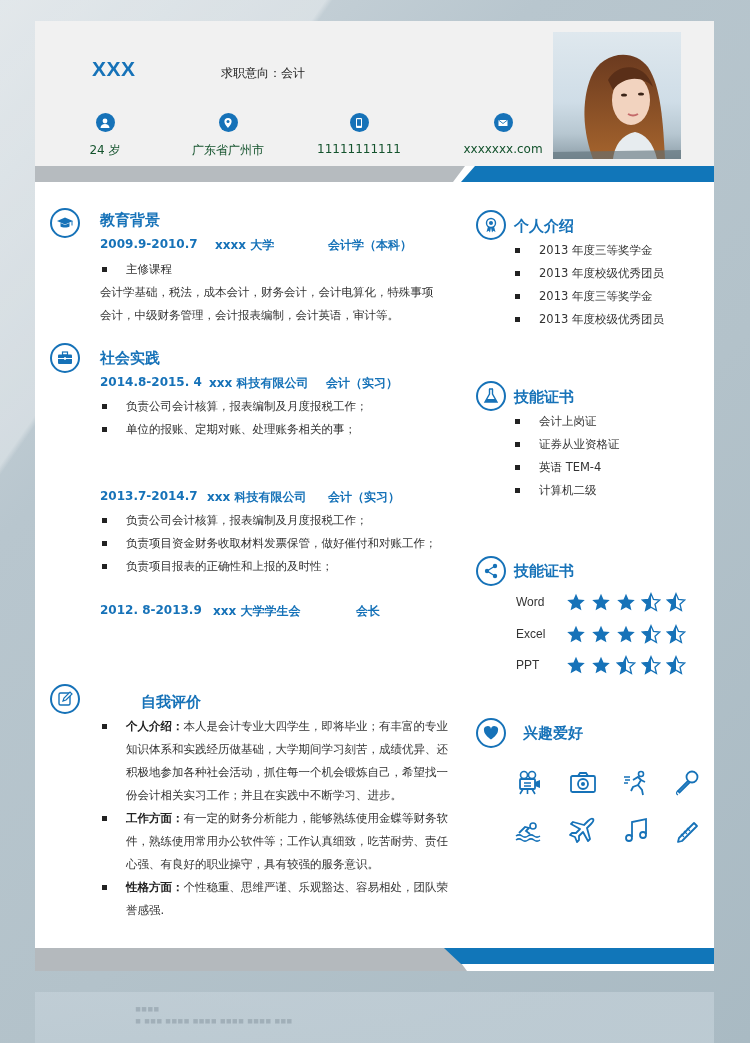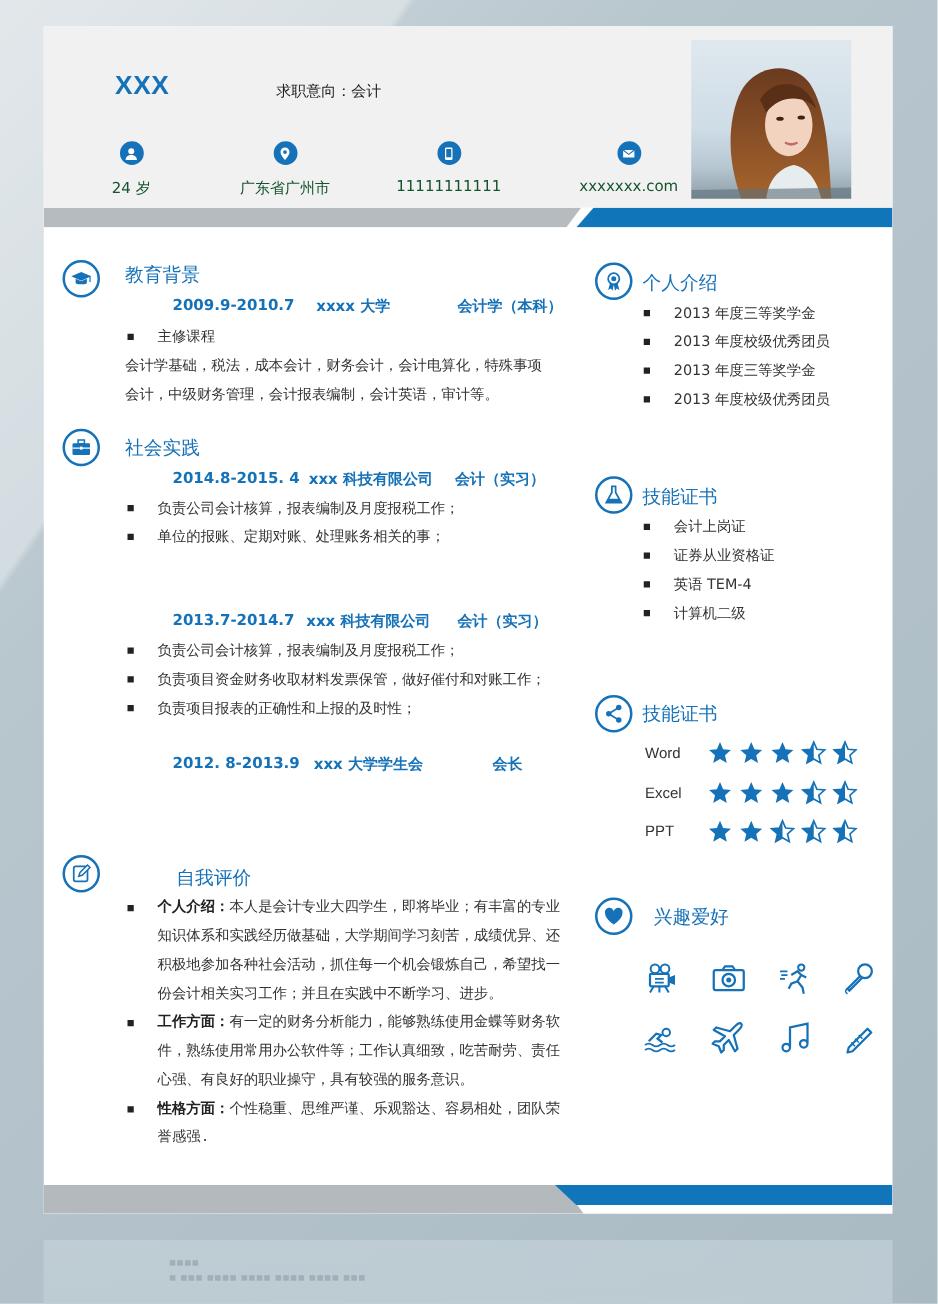--- a/index.html
+++ b/index.html
@@ -55,36 +55,36 @@
     position:absolute; top:0; height:16px; background:#1176b9;
   }
   
   .sec-icon {
     position:absolute; width:30px; height:30px; border-radius:50%;
     border:2px solid #1672b8; background:#fff;
     display:flex; align-items:center; justify-content:center;
   }
   .sec-icon svg { width:18px; height:18px; }
   .sec-title {
-    position:absolute; font-size:15px; font-weight:normal; color:#1672b8;
+    position:absolute; font-size:15px; font-weight:bold; color:#1672b8;
   }
   .sub-head {
-    position:absolute; font-size:12px; font-weight:bold; color:#1672b8; white-space:pre;margin-left:38px;
+    position:absolute; font-size:12px; font-weight:bold; color:#1672b8; white-space:pre;
   }
   .txt {
     position:absolute; font-size:11.5px; color:#333; line-height:23px;
   }
   .bullet-list { position:absolute; list-style:none; }
   .bullet-list li {
     position:relative; font-size:11.5px; color:#333; height:23px; line-height:23px; padding-left:24px; white-space:nowrap;
   }
   .bullet-list li::before {
     content:""; position:absolute; left:0; top:9px; width:5px; height:5px; background:#222;
   }
-  .para-list { position:absolute; list-style:none; width:346px;font-family:Liberation Mono, monospace; }
+  .para-list { position:absolute; list-style:none; width:346px; }
   .para-list li {
     position:relative; font-size:11.5px; color:#333; line-height:23px; padding-left:24px;
   }
   .para-list li::before {
     content:""; position:absolute; left:0; top:9px; width:5px; height:5px; background:#222;
   }
   .para-list b { color:#222; }
   .skill-row { position:absolute; left:481px; height:20px; display:flex; align-items:center; }
   .skill-row .lbl { width:50px; font-size:12px; color:#333; font-family:"Liberation Sans", sans-serif;}
   .stars { display:flex; gap:5px; }

